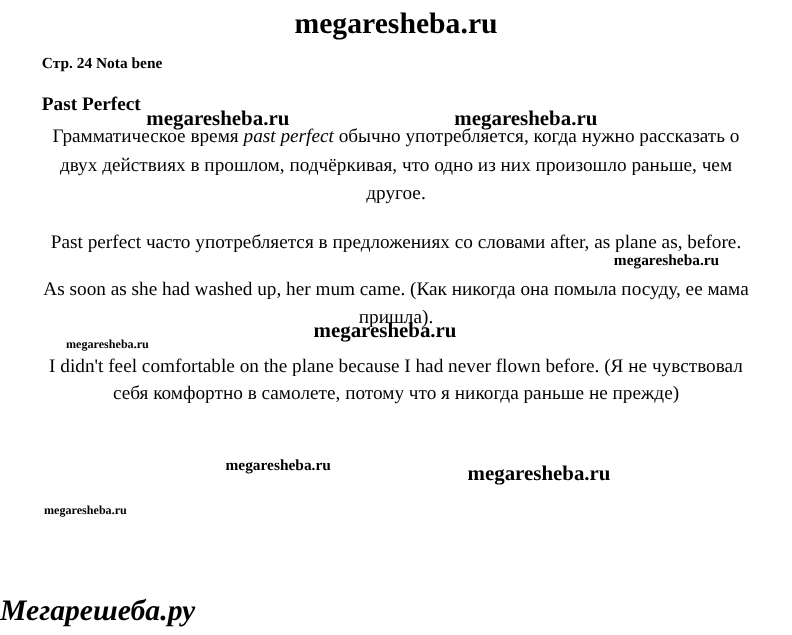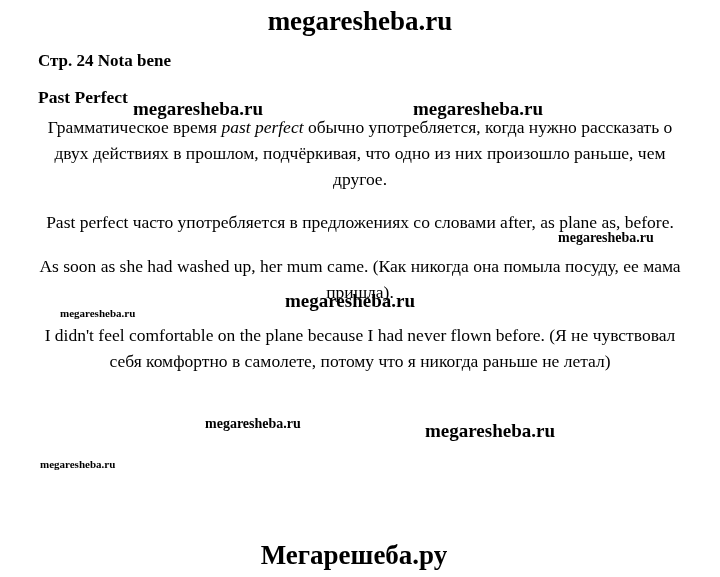--- a/index.html
+++ b/index.html
@@ -31,35 +31,35 @@
     font-weight: bold;
     font-size: 27px;
     letter-spacing: 0px;
     color: #000000;
   }
   .site-footer {
     position: absolute;
     bottom: 6px;
     left: 0;
     width: 708px;
-    text-align: center;
     font-family: "Liberation Serif", serif;
     font-weight: bold;
     font-size: 27px;
     color: #000000;
+    font-style: italic;
   }
   .content {
     position: absolute;
     left: 38px;
     top: 50px;
     width: 644px;
   }
   .heading {
     font-weight: bold;
-    font-size: 17px;
+    font-size: 14px;
     margin: 0 0 16px 0;
     line-height: 1.25;
   }
   .subheading {
     font-weight: bold;
     font-size: 17.5px;
     margin: 0 0 6px 0;
     line-height: 1.25;
   }
   .para {
@@ -100,21 +100,21 @@
     <p class="para">
       <span>Грамматическое время </span><span class="ital">past perfect</span><span> обычно употребляется, когда нужно рассказать о двух действиях в прошлом, подчёркивая, что одно из них произошло раньше, чем другое.</span>
     </p>
 
 
     <p class="para">Past perfect часто употребляется в предложениях со словами after, as plane as, before.</p>
 
 
     <p class="para">As soon as she had washed up, her mum came. (Как никогда она помыла посуду, ее мама пришла).</p>
 
-    <p class="para">I didn't feel comfortable on the plane because I had never flown before. (Я не чувствовал себя комфортно в самолете, потому что я никогда раньше не летал)</p>
+    <p class="para">I didn't feel comfortable on the plane because I had never flown before. (Я не чувствовал себя комфортно в самолете, потому что я никогда раньше не прежде)</p>
 
   </div>
 
   <div id="watermark-layer">
       <div class="wm wm-lg" style="left: 133px; top: 98px;">megaresheba.ru</div>
       <div class="wm wm-lg" style="left: 413px; top: 98px;">megaresheba.ru</div>
       <div class="wm wm-md" style="left: 558px; top: 230px;">megaresheba.ru</div>
       <div class="wm wm-sm" style="left: 60px; top: 307px;">megaresheba.ru</div>
       <div class="wm wm-lg" style="left: 285px; top: 290px;">megaresheba.ru</div>
       <div class="wm wm-md" style="left: 205px; top: 416px;">megaresheba.ru</div>

